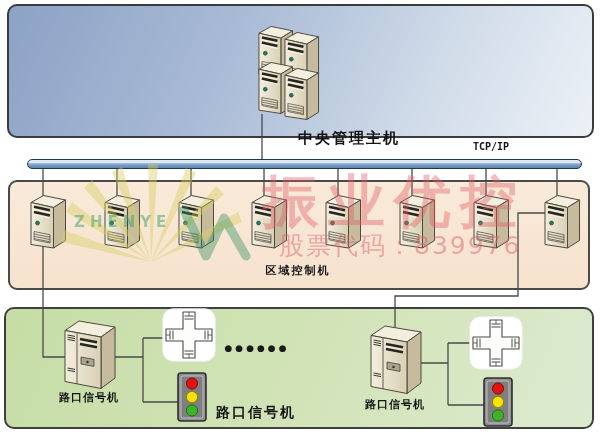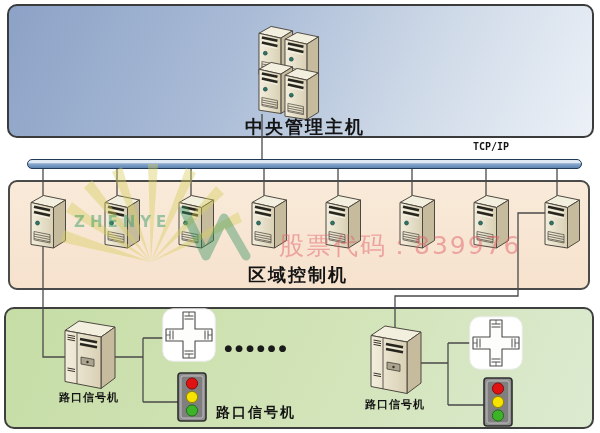--- a/index.html
+++ b/index.html
@@ -34,23 +34,23 @@
   
   #wires{left:0;top:0;width:600px;height:433px;z-index:2;pointer-events:none;}
   #wires path{stroke:#4a4a4a;stroke-width:1.3;fill:none;}
   
   .icon{position:absolute;z-index:4;}
   
   .lbl{
     position:absolute;z-index:5;font-weight:bold;color:#141414;
     text-align:center;white-space:nowrap;
   }
-  #host-label{left:210px;top:115px;width:190px;font-size:18px;letter-spacing:2px;}
+  #host-label{left:210px;top:129px;width:190px;font-size:15px;letter-spacing:2px;text-align:right;}
   #tcpip-label{left:426px;top:141px;width:48px;font-size:10px;font-family:"DejaVu Sans Mono",monospace;letter-spacing:0;margin-left:41px;}
-  #regional-label{left:198px;top:263px;width:200px;font-size:18px;letter-spacing:2px;}
+  #regional-label{left:198px;top:263px;width:200px;font-size:11px;letter-spacing:2px;}
   #bottom-label{left:176px;top:404px;width:160px;font-size:14px;letter-spacing:2px;}
   #left-cab-label{left:34px;top:390px;width:110px;font-size:11px;letter-spacing:1px;}
   #right-cab-label{left:340px;top:397px;width:110px;font-size:11px;letter-spacing:1px;}
   #dots-label{left:217px;top:343px;width:80px;font-size:9px;letter-spacing:3px;color:#1a1a1a;}
   
   .wm{position:absolute;z-index:6;pointer-events:none;font-weight:bold;white-space:nowrap;}
   #wm-brand{left:262px;top:164px;font-size:57px;letter-spacing:9px;color:#e25d66;opacity:.40;}
   #wm-stock{left:279px;top:229px;font-size:25px;letter-spacing:2px;color:#e2626b;opacity:.50;font-weight:normal;}
   #wm-latin{left:74px;top:213px;font-size:15px;letter-spacing:5px;color:#3f9e68;opacity:.50;}
   .wm-svg{position:absolute;z-index:6;pointer-events:none;}
@@ -204,15 +204,16 @@
       <path d="M95,98 L92,0 L102,0 Z"></path>
         <path d="M95,98 L130,4 L140,9 Z"></path>
       <path d="M95,98 L160,22 L168,30 Z"></path>
         <path d="M95,98 L182,48 L186,58 Z"></path>
     </g>
   </svg>
   <svg class="wm-svg" style="left:180px;top:204px;width:80px;height:62px;opacity:.40" viewBox="0 0 80 62">
     <path d="M4,6 L26,52 L44,14 L66,52" stroke="#2e8f5e" stroke-width="9" fill="none" stroke-linecap="round" stroke-linejoin="round"></path>
   </svg>
   <div id="wm-latin" class="wm">ZHENYE</div>
+  <div id="wm-brand" class="wm">振业优控</div>
   <div id="wm-stock" class="wm">股票代码：839976</div>
 
 </div>
 
 </body></html>

